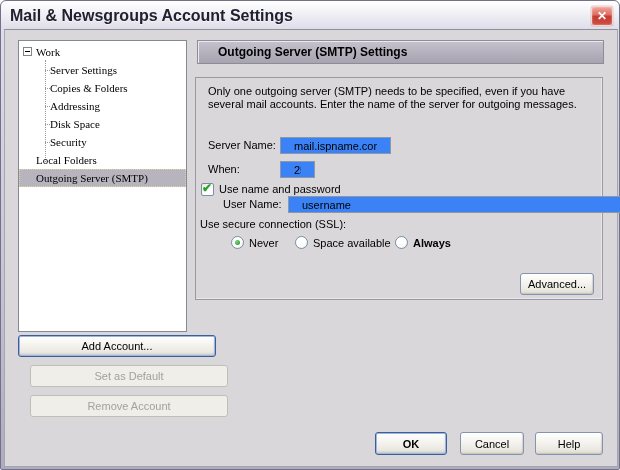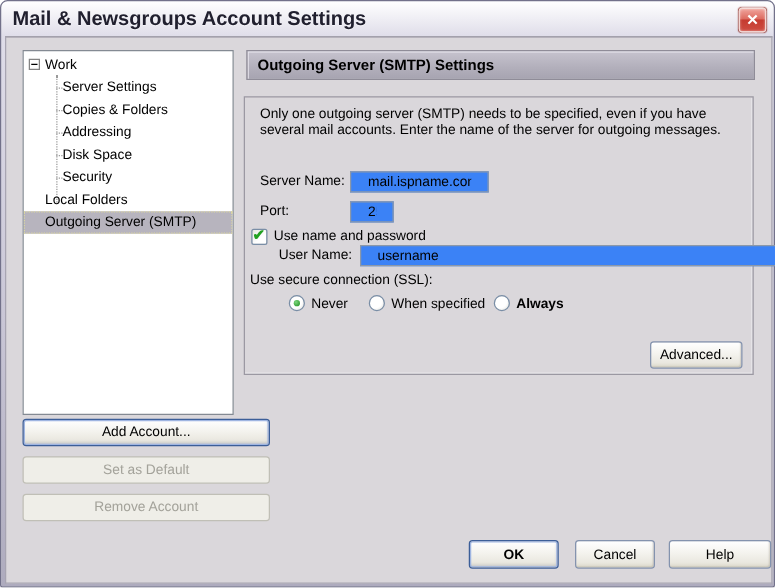--- a/index.html
+++ b/index.html
@@ -20,21 +20,21 @@
     color:#fff; font-size:12px; font-weight:bold; line-height:18px; text-align:center;
     box-shadow:inset 0 0 2px rgba(255,255,255,.6), 0 0 1px #8A2B24; cursor:default; }
 
   
   .content { position:absolute; left:3px; top:28px; width:614px; height:438px;
     background:#DAD7DB; border:1px solid #A8A5B2; border-top-color:#918E9C; }
 
   
   .treebox { position:absolute; left:13px; top:10px; width:169px; height:292px;
     background:#fff; border:1px solid #848A93; padding-top:2px; overflow:hidden; }
-  .trow { position:relative; height:18px; line-height:18px; white-space:nowrap; cursor:default; }
+  .trow { position:relative; height:18px; line-height:18px; white-space:nowrap; cursor:default;font-family:Liberation Serif, serif; }
   .trow .lbl { position:relative; }
   .trow.lv0 .lbl { margin-left:17px; }
   .trow.lv1 .lbl { margin-left:31px; }
   .trow.selected { background:#B7B4BE; outline:1px dotted #D9D5A2; outline-offset:-1px; }
   .connector-v { position:absolute; left:26px; top:19px; height:102px; width:0;
     border-left:1px dotted #9a9a9a; }
   .trow.lv1::before { content:""; position:absolute; left:26px; top:9px; width:5px;
     border-top:1px dotted #9a9a9a; }
   .expander { position:absolute; left:4px; top:4px; width:9px; height:9px; background:#fff;
     border:1px solid #848484; }
@@ -43,30 +43,30 @@
 
   
   .xbtn { position:absolute; border:1px solid #8493AE; border-radius:3px;
     background:linear-gradient(180deg,#FFFFFF 0%,#F4F3EE 45%,#EAE8E0 80%,#DDDACC 100%);
     font-family:"Liberation Sans", sans-serif; font-size:11px; color:#000;
     text-align:center; cursor:default;
     box-shadow:inset -1px -1px 1px rgba(160,155,140,.35); }
   .xbtn.default { border-color:#3C5E98;
     box-shadow:inset 0 0 0 1px #9FB5E1, inset -1px -2px 2px rgba(150,160,190,.35); }
   .xbtn:disabled, .xbtn.disabled { border-color:#C0BFB6; color:#A3A29A;
-    background:#EFEEE8; box-shadow:none; }
+    background:#EFEEE8; box-shadow:none;margin-left:12px; }
 
   .side-btn { left:13px; width:198px; height:22px; }
 
   
   .panel-heading { position:absolute; left:192px; top:10px; width:407px; height:24px;
     background:linear-gradient(180deg,#C6C3CE 0%,#B2AFBB 60%,#A7A4B1 100%);
     border:1px solid #8F8C98; box-shadow:inset 1px 1px 0 #EAE8F0;
     display:flex; align-items:center; }
-  .panel-heading span { padding-left:8px; font-size:12px; font-weight:bold; }
+  .panel-heading span { padding-left:20px; font-size:12px; font-weight:bold; }
   .groupbox { position:absolute; left:190px; top:47px; width:408px; height:223px;
     border:1px solid #9B98A2; box-shadow:inset -1px -1px 0 #E9E7EC; }
   .desc { position:absolute; left:12px; top:7px; width:388px; line-height:13px; }
 
   .flabel { position:absolute; white-space:nowrap; }
   .tinput { position:absolute; height:17px; border:1px solid #8C98A8; background:#3b82f6;
     font-family:"Liberation Sans", sans-serif; font-size:11px; padding:0 13px; color:#000; }
 
   
   .checkbox { position:absolute; left:5px; top:105px; width:13px; height:13px;
@@ -138,49 +138,49 @@
       <div class="panel-heading">
         <span>Outgoing Server (SMTP) Settings</span>
       </div>
 
       <div class="groupbox">
         <div class="desc">Only one outgoing server (SMTP) needs to be specified, even if you have several mail accounts. Enter the name of the server for outgoing messages.</div>
 
         <span class="flabel" style="left:12px; top:61px;">Server Name:</span>
         <input class="tinput" style="left: 84px; top: 59px; width: 111px;" type="text" value="mail.ispname.com">
 
-        <span class="flabel" style="left:12px; top:85px;">Port:</span>
+        <span class="flabel" style="left:12px; top:85px;">When:</span>
         <input class="tinput" style="left: 84px; top: 83px; width: 35px;" type="text" value="25">
 
         <span class="checkbox checked">
           <span class="check">✔</span>
         </span>
         <span class="flabel" style="left:23px; top:105px;">Use name and password</span>
 
         <span class="flabel" style="left:27px; top:120px;">User Name:</span>
         <input class="tinput" style="left: 92px; top: 118px; width: 343px;" type="text" value="username">
 
         <span class="flabel" style="left:4px; top:140px;">Use secure connection (SSL):</span>
 
         <span class="radio selected" style="left:35px;">
           <span class="dot"></span>
         </span>
         <span class="flabel" style="left:53px; top:159px;text-align:center;">Never</span>
 
         <span class="radio" style="left:99px;">
           
         </span>
-        <span class="flabel" style="left:117px; top:159px;">When specified</span>
+        <span class="flabel" style="left:117px; top:159px;">Space available</span>
 
         <span class="radio" style="left:199px;">
           
         </span>
         <span class="flabel" style="left:217px; top:159px;font-weight:bold;">Always</span>
 
         <button class="xbtn" style="left:324px; top:195px; width:74px; height:22px;">Advanced...</button>
       </div>
 
       <button class="xbtn footer-btn default" style="left:370px; width:72px;font-weight:bold;">OK</button>
       <button class="xbtn footer-btn" style="left:455px; width:64px;">Cancel</button>
-      <button class="xbtn footer-btn" style="left:530px; width:82px;">Help</button>
+      <button class="xbtn footer-btn" style="left:530px; width:68px;">Help</button>
     </div>
   </div>
 </div>
 
 </body></html>

